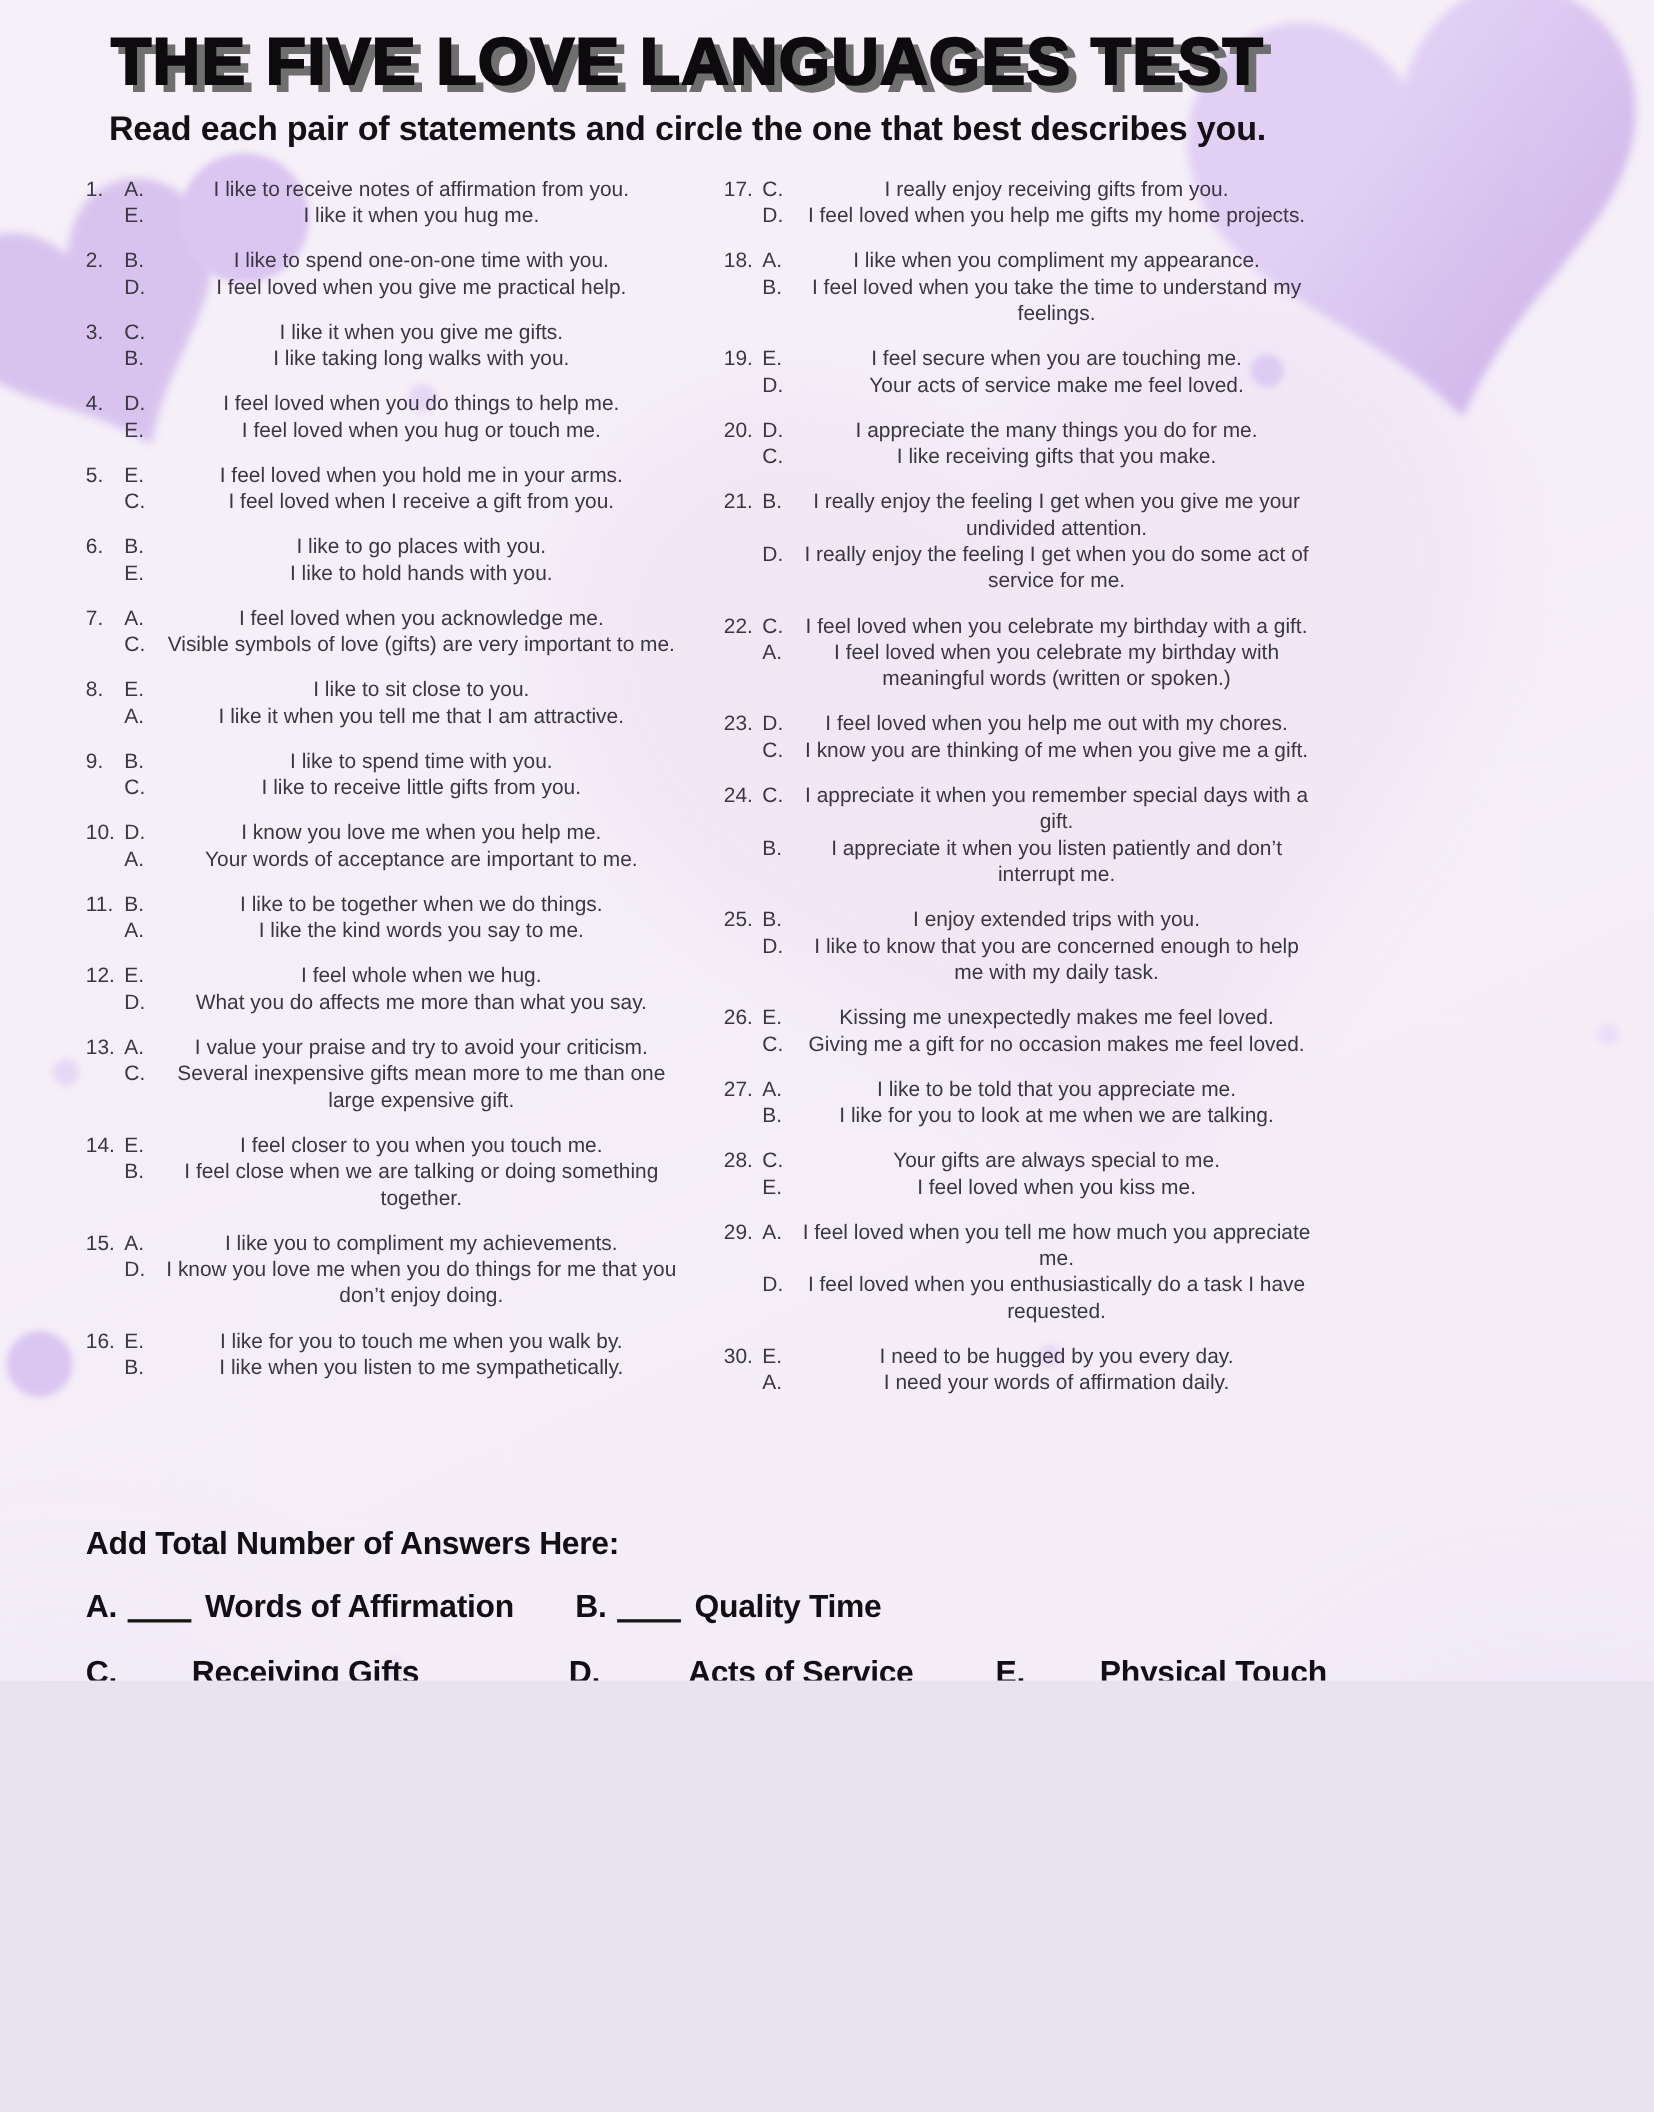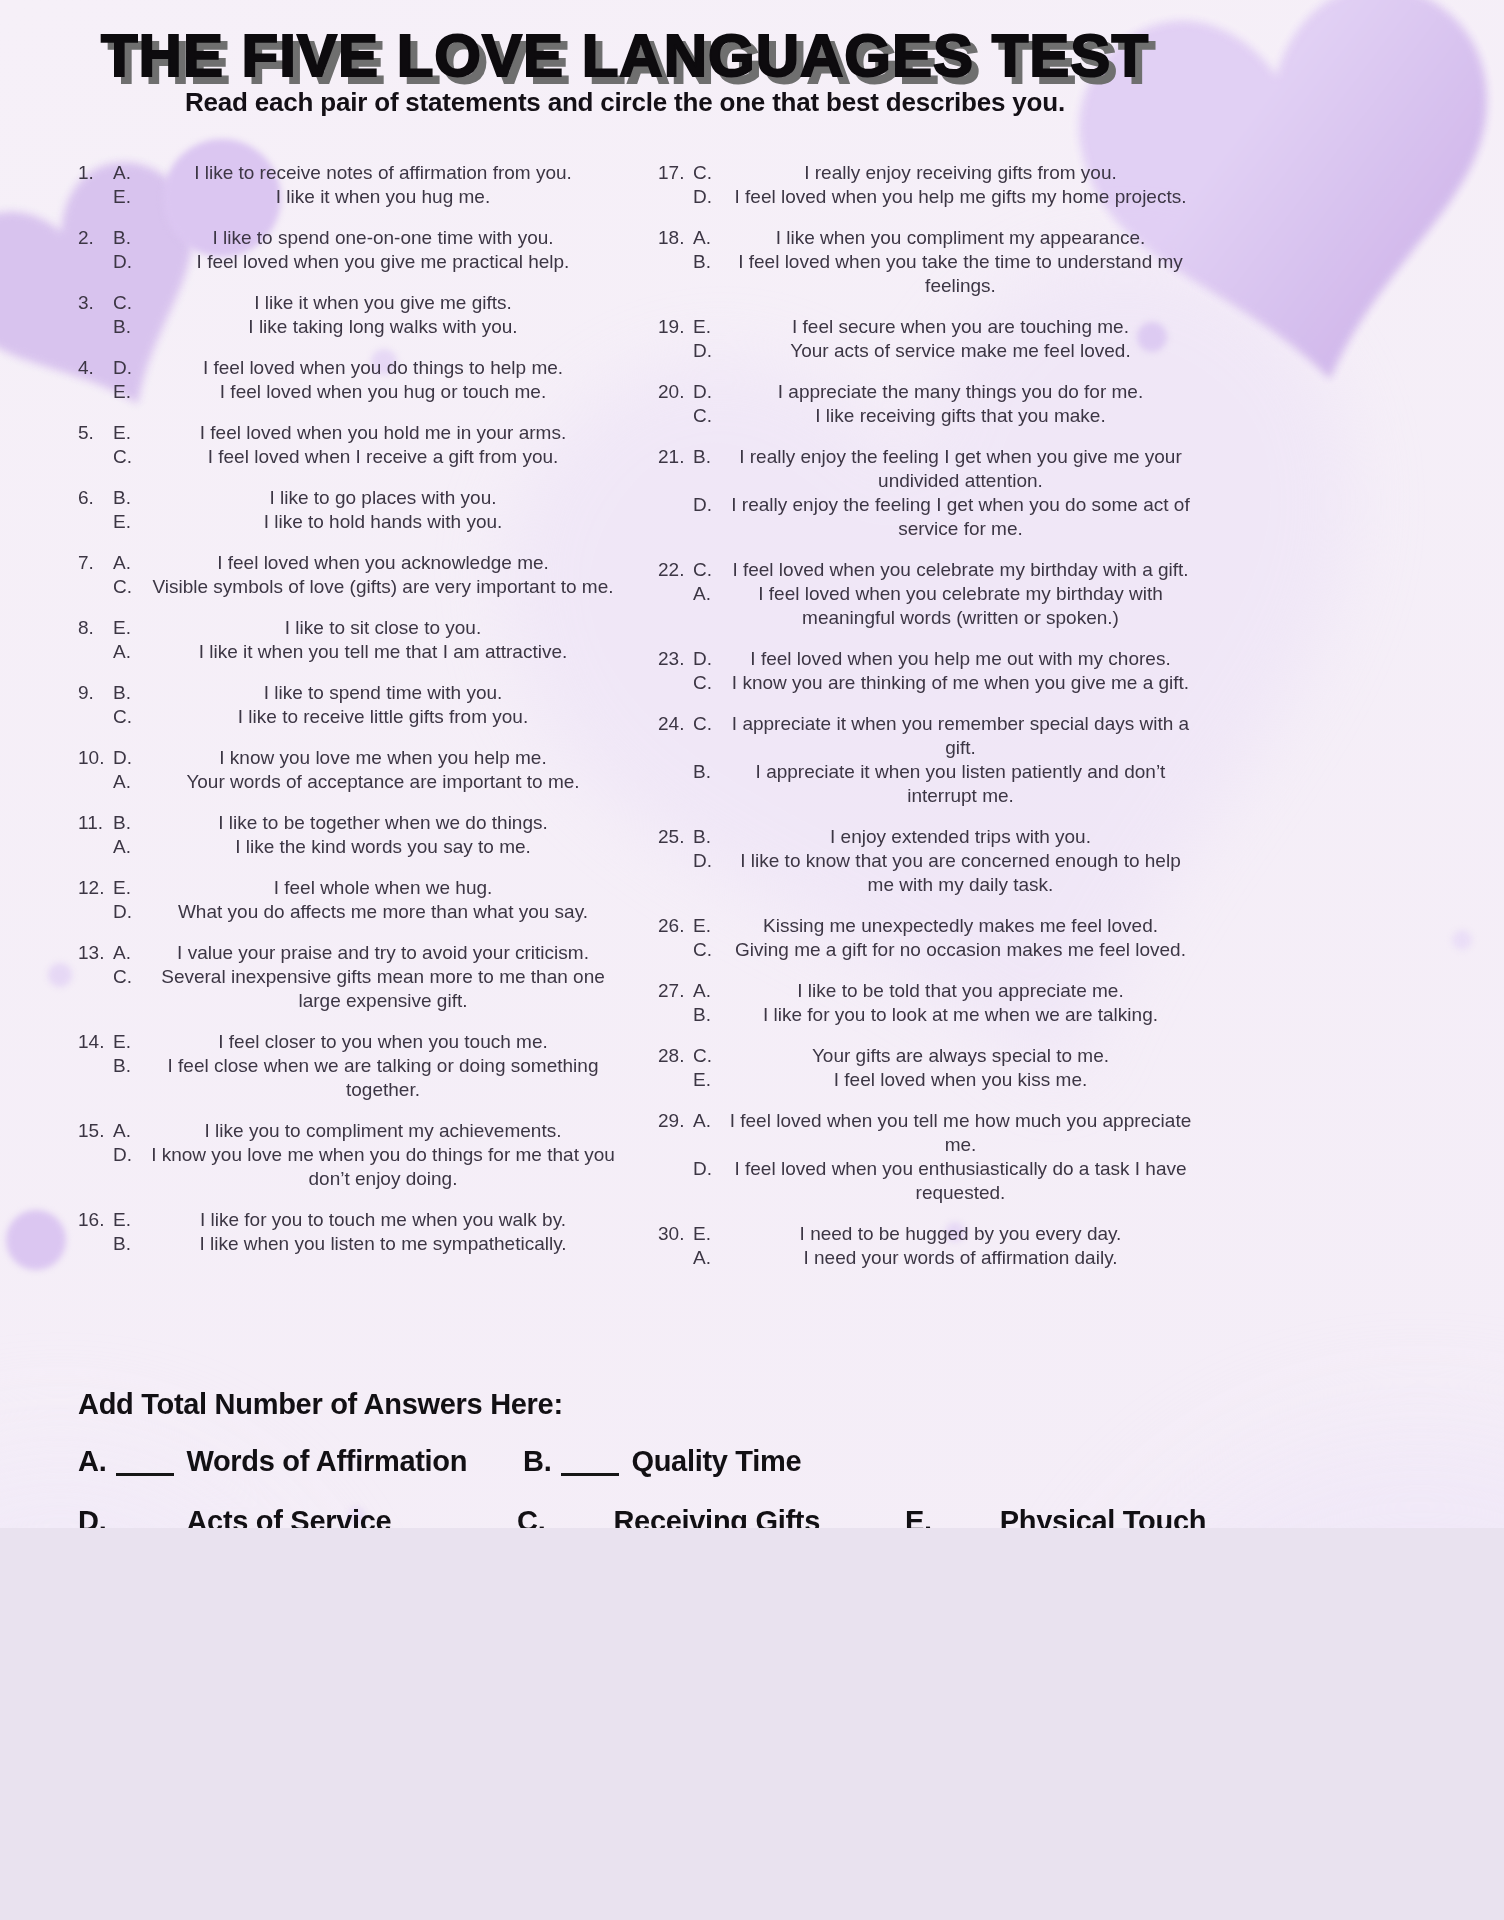--- a/index.html
+++ b/index.html
@@ -35,21 +35,21 @@
   .header{position:absolute;left:20px;top:24px;width:1210px;text-align:center;z-index:2;}
   .title{
     display:inline-block;position:relative;z-index:0;margin:0;
     font-size:60px;line-height:1.05;font-weight:bold;letter-spacing:1px;
     color:#0d0b0e;-webkit-text-stroke:2px #0d0b0e;white-space:nowrap;
   }
   .title::after{
     content:attr(data-text);position:absolute;left:7px;top:7px;z-index:-1;
     color:#6f6f6f;-webkit-text-stroke:2px #6f6f6f;
   }
-  .subtitle{margin:0 0 0;font-size:26px;font-weight:bold;color:#141016;letter-spacing:-.2px;}
+  .subtitle{margin:12px 0 0;font-size:31px;font-weight:bold;color:#141016;letter-spacing:-.2px;}
   
   .col{position:absolute;top:161px;z-index:2;font-size:19px;line-height:24px;}
   .col-left{left:78px;width:540px;}
   .col-right{left:658px;width:535px;}
   .q{display:flex;margin-bottom:17px;}
   .qnum{width:35px;flex:none;}
   .opts{flex:1;min-width:0;}
   .opt{display:flex;}
   .letter{width:35px;flex:none;}
   .otext{flex:1;min-width:0;text-align:center;}
@@ -510,19 +510,19 @@
       </div>
     </section>
 
   <section class="totals">
     <h2 class="totals-heading">Add Total Number of Answers Here:</h2>
     <div class="totals-row row1">
         <div class="total" data-letter="A"><span class="tletter">A.</span><span class="blank"></span><span class="tlabel">Words of Affirmation</span></div>
         <div class="total" data-letter="B"><span class="tletter">B.</span><span class="blank"></span><span class="tlabel">Quality Time</span></div>
       </div>
     <div class="totals-row row2">
+        <div class="total" data-letter="C"><span class="tletter">C.</span><span class="blank"></span><span class="tlabel">Receiving Gifts</span></div>
         <div class="total" data-letter="D"><span class="tletter">D.</span><span class="blank"></span><span class="tlabel">Acts of Service</span></div>
-        <div class="total" data-letter="C"><span class="tletter">C.</span><span class="blank"></span><span class="tlabel">Receiving Gifts</span></div>
         <div class="total" data-letter="E"><span class="tletter">E.</span><span class="blank"></span><span class="tlabel">Physical Touch</span></div>
       </div>
   </section>
 
 </div>
 
 </body></html>

